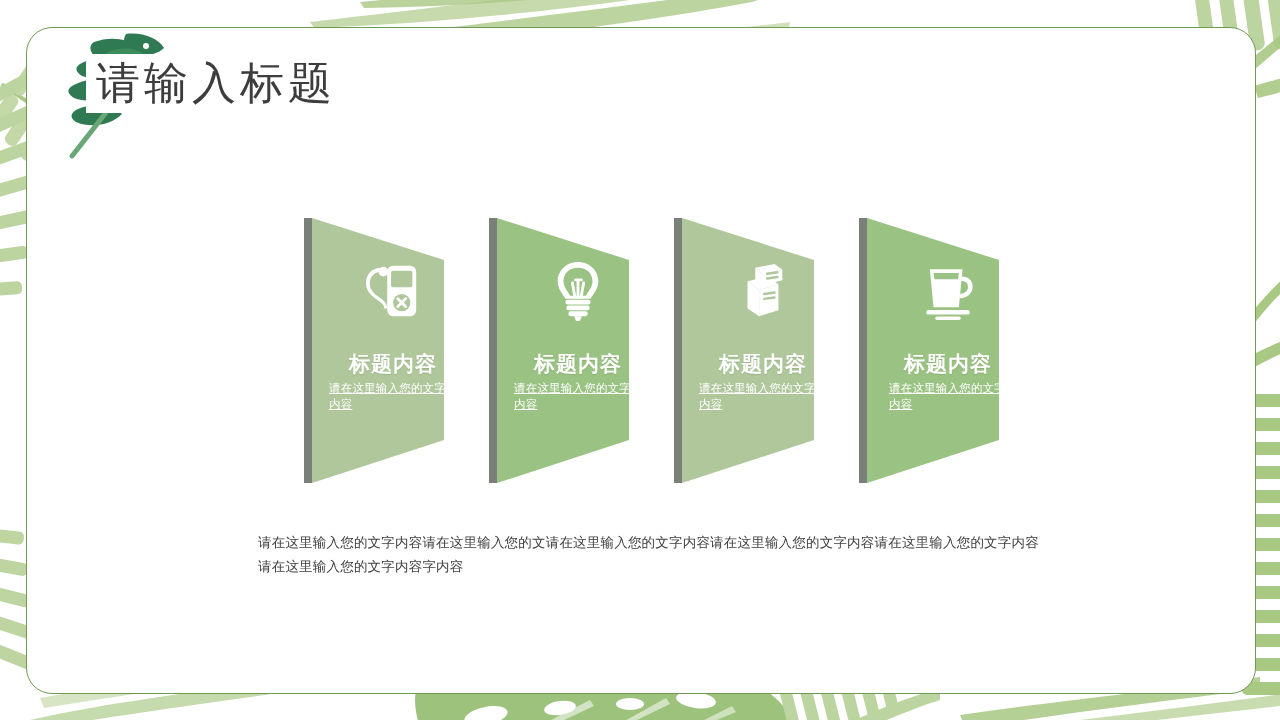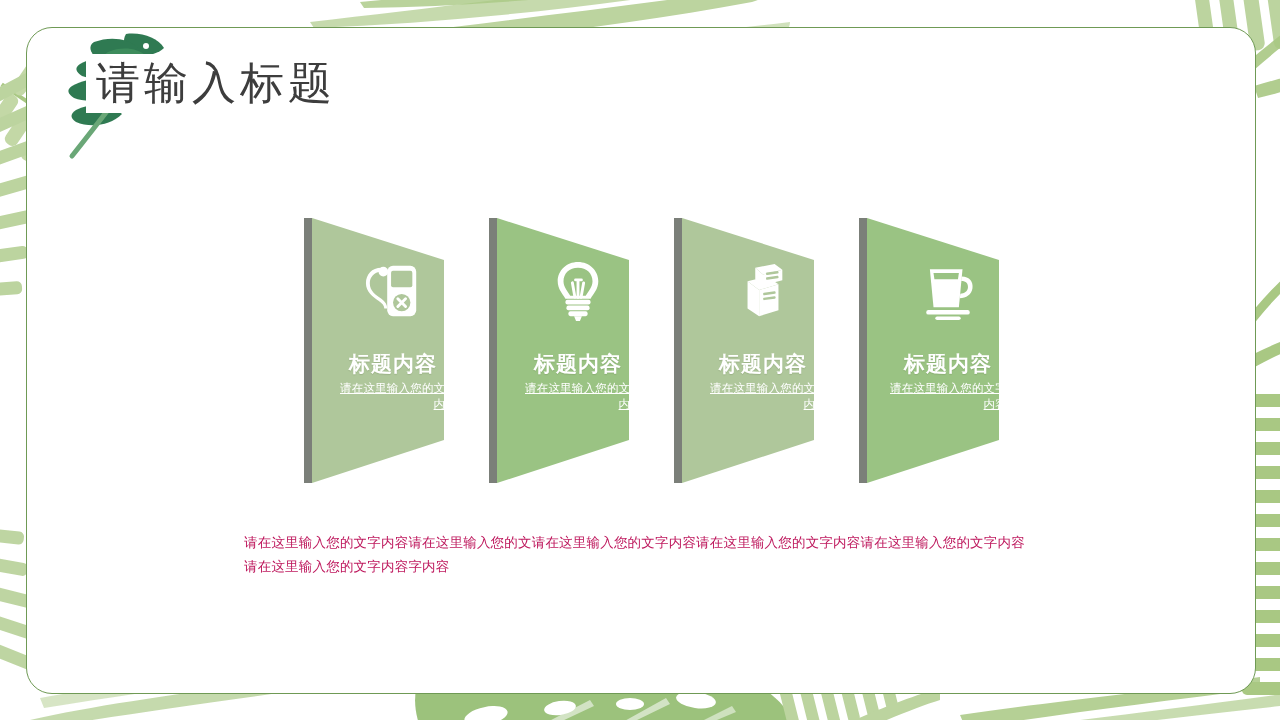--- a/index.html
+++ b/index.html
@@ -54,42 +54,42 @@
   .panel {
     position:absolute; top:0; width:200px; height:285px;
   }
   .panel-svg { position:absolute; left:0; top:0; }
   .panel-content {
     position:absolute; left:18px; top:0;
     width:150px; height:285px;
     display:flex; flex-direction:column;
     align-items:center; justify-content:flex-start;
     padding-top:52px;
-    text-align:right;
+    text-align:left;
   }
   .panel-icon { width:58px; height:62px; margin-bottom:30px; }
   .panel-heading {
     font-family:"Liberation Serif", serif;
     font-size:21px; font-weight:700; color:#ffffff;
     letter-spacing:1px; line-height:1.15;
     margin-bottom:5px;
     text-shadow:0 1px 1px rgba(90,110,70,0.22);
   }
   .panel-desc {
     font-size:11.5px; color:#ffffff; line-height:1.35;
     letter-spacing:0.2px; width:128px;text-decoration:underline;
   }
   .panel-4 .panel-desc { width:118px; }
 
   
   #body-text {
-    position:absolute; left:244px; top:531px;
+    position:absolute; left:258px; top:531px;
     width:782px;
     font-size:13.5px; line-height:1.75;
-    color:#be185d; letter-spacing:0.2px;
+    color:#404040; letter-spacing:0.2px;
     z-index:6;
   }
 </style>
 </head>
 <body>
 
 <div id="slide">
 
   <div class="bg-layer">
 

